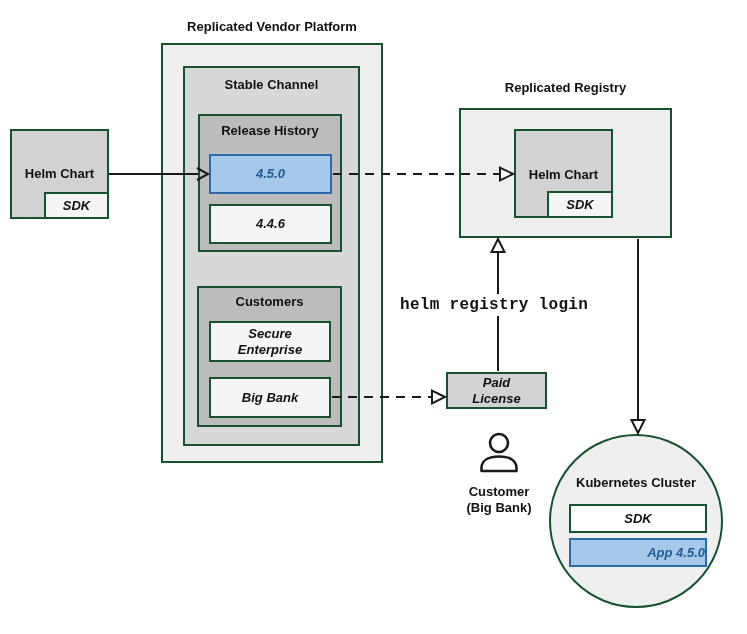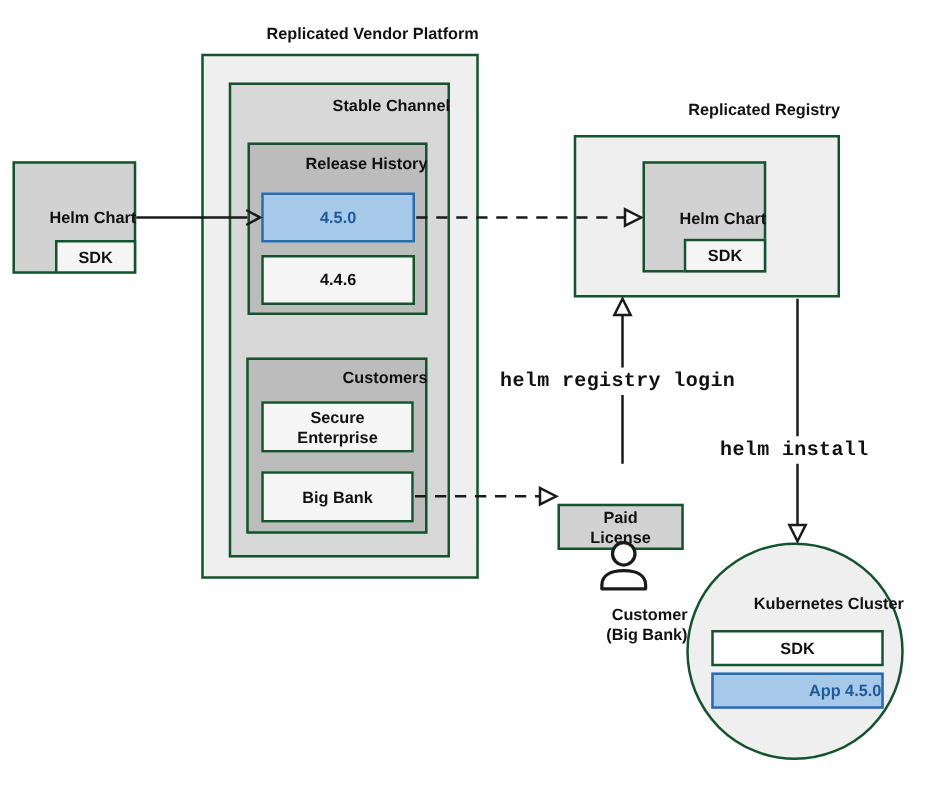--- a/index.html
+++ b/index.html
@@ -10,20 +10,21 @@
     background: #ffffff;
     font-family: "Liberation Sans", sans-serif;
     color: #111111;
     overflow: hidden;
   }
   .box {
     position: absolute;
     box-sizing: border-box;
     border: 2px solid #14532d;
     z-index: 1;
+    font-style: italic;
   }
   .flexbox {
     display: flex;
     align-items: center;
     justify-content: center;
     text-align: center;
     font-weight: bold;
     font-size: 13px;
     line-height: 16px;
     white-space: pre-line;
@@ -35,21 +36,21 @@
   .fill-light   { background: #f5f5f5; }
   .fill-white   { background: #ffffff; }
   .highlight {
     background: #a6c8e9;
     border-color: #2a6cab;
     color: #1d5a97;
   }
   .circle { border-radius: 50%; }
   .lbl {
     position: absolute;
-    text-align: right;
+    text-align: center;
     font-weight: bold;
     font-size: 13px;
     line-height: 16px;
     z-index: 3;
     white-space: pre-line;
   }
   .cmd {
     position: absolute;
     text-align: left;
     font-family: "Liberation Mono", "DejaVu Sans Mono", monospace;
@@ -96,21 +97,21 @@
   <div class="box flexbox fill-light" style="left:44px; top:192px; width:65px; height:27px;">
     <span>SDK</span>
   </div>
 
   <div class="box fill-outer" style="left:459px; top:108px; width:213px; height:130px;"></div>
   <div class="box fill-chart" style="left:514px; top:129px; width:99px; height:89px;"></div>
   <div class="box flexbox fill-light" style="left:547px; top:191px; width:66px; height:27px;">
     <span>SDK</span>
   </div>
 
-  <div class="box flexbox fill-chart" style="left:446px; top:372px; width:101px; height:37px;margin-top:31px;">
+  <div class="box flexbox fill-chart" style="left:446px; top:372px; width:101px; height:37px;">
     <span>Paid
 License</span>
   </div>
 
   <div class="box fill-outer circle" style="left:549px; top:434px; width:174px; height:174px;"></div>
   <div class="box flexbox fill-white" style="left:569px; top:504px; width:138px; height:29px;">
     <span>SDK</span>
   </div>
   <div class="box flexbox highlight" style="left:569px; top:538px; width:138px; height:29px;justify-content:flex-end;">
     <span>App 4.5.0</span>
@@ -154,15 +155,14 @@
   <div class="lbl" style="left:183px; top:77px; width:177px;">Stable Channel</div>
   <div class="lbl" style="left:197px; top:294px; width:145px;">Customers</div>
   <div class="lbl" style="left:10px; top:166px; width:99px;">Helm Chart</div>
   <div class="lbl" style="left:459px; top:80px; width:213px;">Replicated Registry</div>
   <div class="lbl" style="left:514px; top:167px; width:99px;">Helm Chart</div>
   <div class="lbl" style="left:549px; top:475px; width:174px;">Kubernetes Cluster</div>
   <div class="lbl" style="left:448px; top:484px; width:102px;">Customer
 (Big Bank)</div>
 
   <div class="cmd" style="left:400px; top:294px; width:198px;">helm registry login</div>
-  <div class="cmd" style="left:576px; top:349px; width:128px;">helm install</div>
 
 </div>
 
 </body></html>

